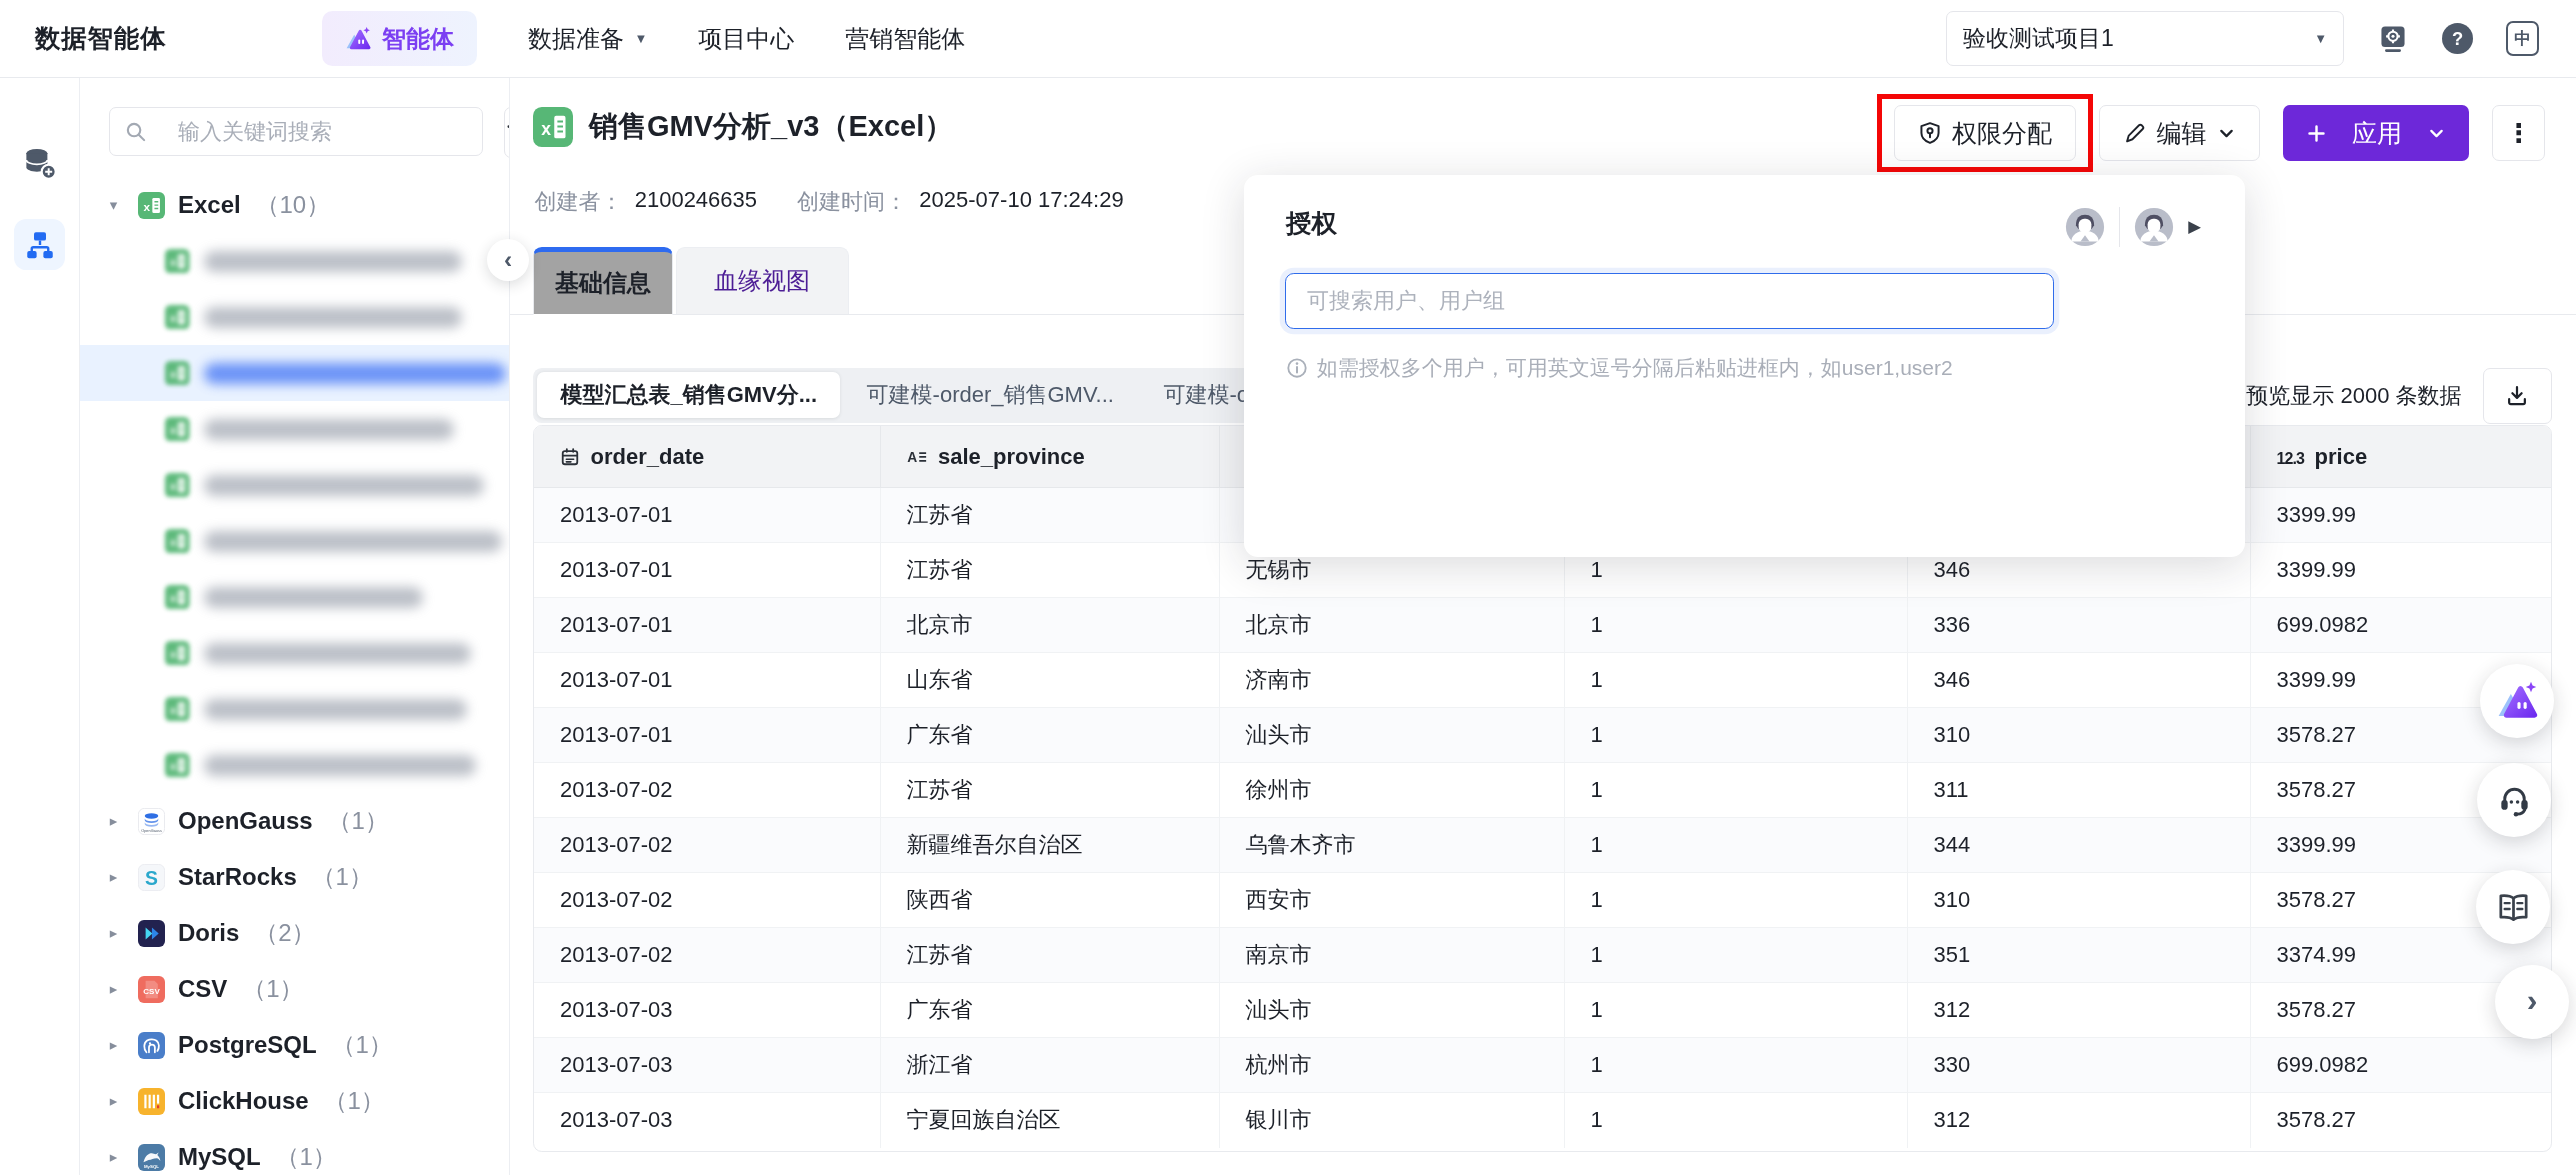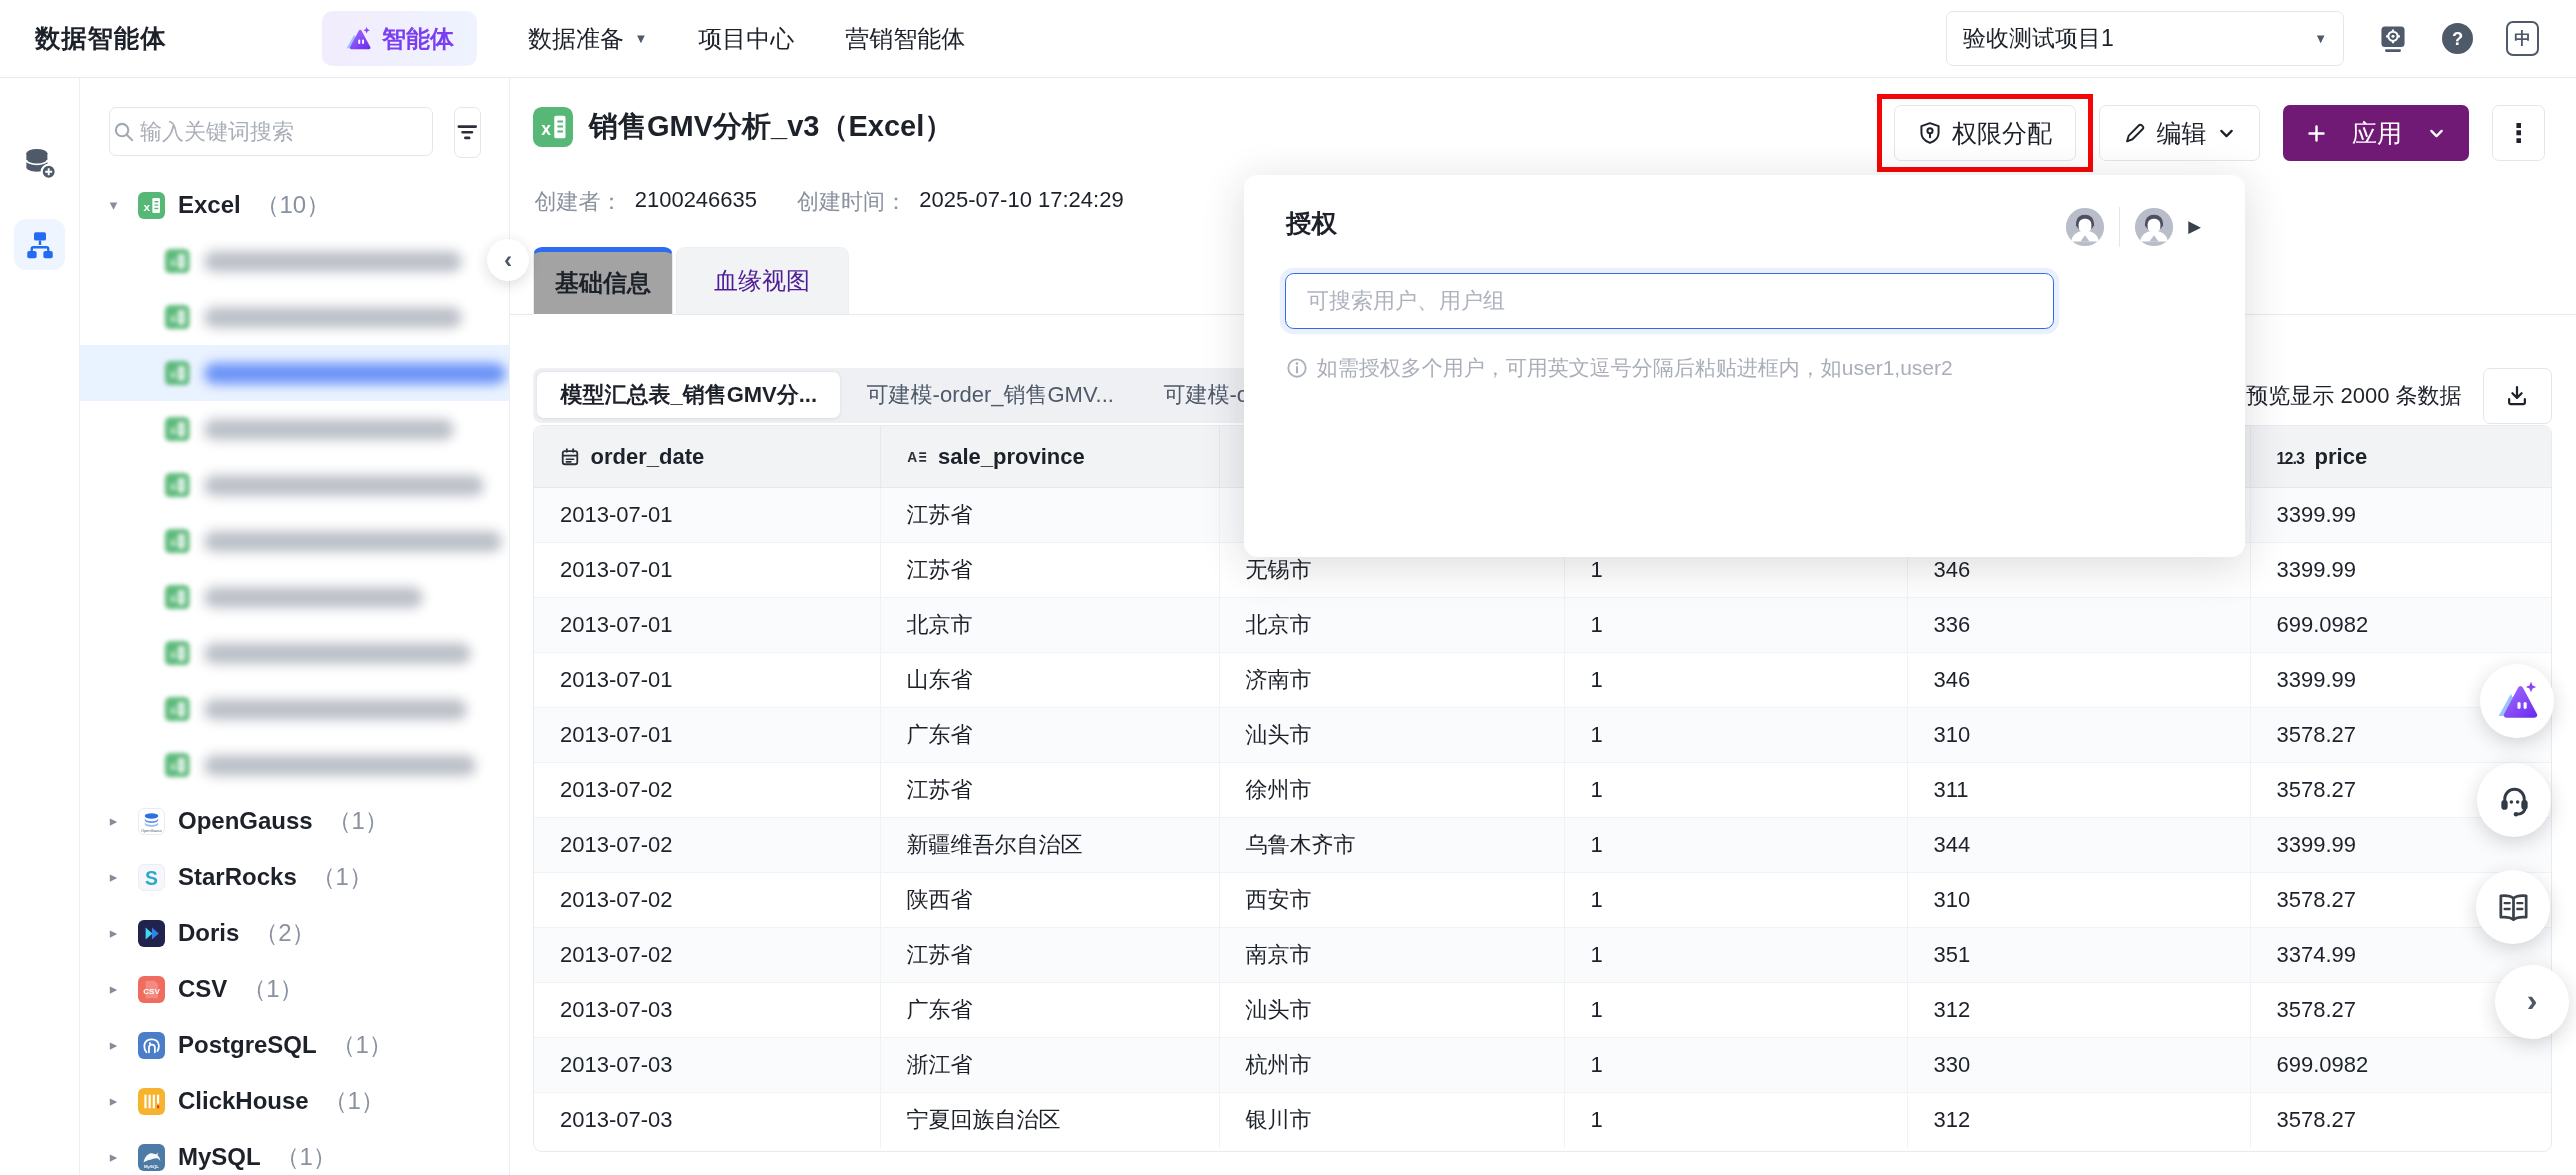--- a/index.html
+++ b/index.html
@@ -31,21 +31,21 @@
         border-right:0.9px solid #eceef2;display:flex;flex-direction:column;align-items:center;z-index:6;}
   .rail-db{margin-top:68px;cursor:pointer;}
   .rail-tile{margin-top:39px;width:51px;height:51px;border-radius:12.3px;background:#eef5ff;
              display:flex;align-items:center;justify-content:center;cursor:pointer;}
 
   
   .sidepanel{position:absolute;top:77px;left:79px;bottom:0;width:430px;background:#fff;
              border-right:0.9px solid #eceef2;overflow:hidden;z-index:5;}
   .search-row{display:flex;margin:30px 32px 0 30px;gap:21px;}
   .search-box{flex:1;height:47px;border:0.9px solid #e5e6eb;border-radius:7px;display:flex;
-              align-items:center;gap:3px;padding:0 2px;}
+              align-items:center;gap:29px;padding:0 14px;}
   .search-box input{border:none;outline:none;flex:1;font-size:22px;color:#1d2129;
                     font-family:inherit;background:transparent;}
   .search-box input::placeholder{color:#a9aeb8;}
   .filter-btn{width:49px;height:49px;border:0.9px solid #e5e6eb;border-radius:7px;
               display:flex;align-items:center;justify-content:center;cursor:pointer;}
   .tree{margin-top:19px;}
   .tree-row{height:56px;display:flex;align-items:center;cursor:pointer;}
   .tree-cat{padding-left:23px;gap:13px;font-size:24px;}
   .cat-caret{width:23px;color:#868e9c;font-size:15px;text-align:center;flex:none;}
   .cat-label{font-weight:600;}
@@ -72,21 +72,21 @@
   .tab{display:flex;align-items:center;justify-content:center;font-size:24px;cursor:pointer;
        border-radius:8.8px 8.8px 0 0;box-sizing:border-box;}
   .tab.active{width:140px;background:#a3a3a3;border:0.9px solid #e8eaee;border-bottom:0.9px solid #fff;
               border-top:5.3px solid #2e6bf0;font-weight:700;margin-bottom:-0.9px;}
   .tab.inactive{width:173px;background:#f2f3f5;color:#4c1d95;border:0.9px solid #eceef2;border-bottom:none;}
 
   .actions{position:absolute;top:28px;right:31px;display:flex;align-items:center;gap:23px;z-index:3;}
   .btn{height:56px;border-radius:7px;display:flex;align-items:center;justify-content:center;
        gap:10.5px;font-size:25px;font-weight:500;cursor:pointer;box-sizing:border-box;
        background:#fff;border:0.9px solid #e5e6eb;padding:0 23px;white-space:nowrap;}
-  .btn.primary{background:#701a75;border:none;color:#fff;gap:25px;}
+  .btn.primary{background:#6d28d9;border:none;color:#fff;gap:25px;}
   .btn.square{width:53px;padding:0;font-size:26px;font-weight:700;color:#1d2129;letter-spacing:0;}
   .perm-wrap{position:relative;}
   .red-frame{position:absolute;left:-16.6px;right:-16.6px;top:-11.4px;bottom:-10.5px;
              border:5.3px solid #f40606;pointer-events:none;z-index:35;}
 
   .segments{position:absolute;left:24px;top:291px;width:775px;display:flex;gap:3.5px;
             background:#eef0f3;border-radius:8.8px;padding:4.4px;box-sizing:border-box;overflow:hidden;}
   .seg{height:46px;display:flex;align-items:center;justify-content:center;padding:0 23px;
        font-size:22px;color:#4e5969;white-space:nowrap;cursor:pointer;flex:none;}
   .seg.active{background:#fff;border-radius:7px;color:#1d2129;font-weight:600;

